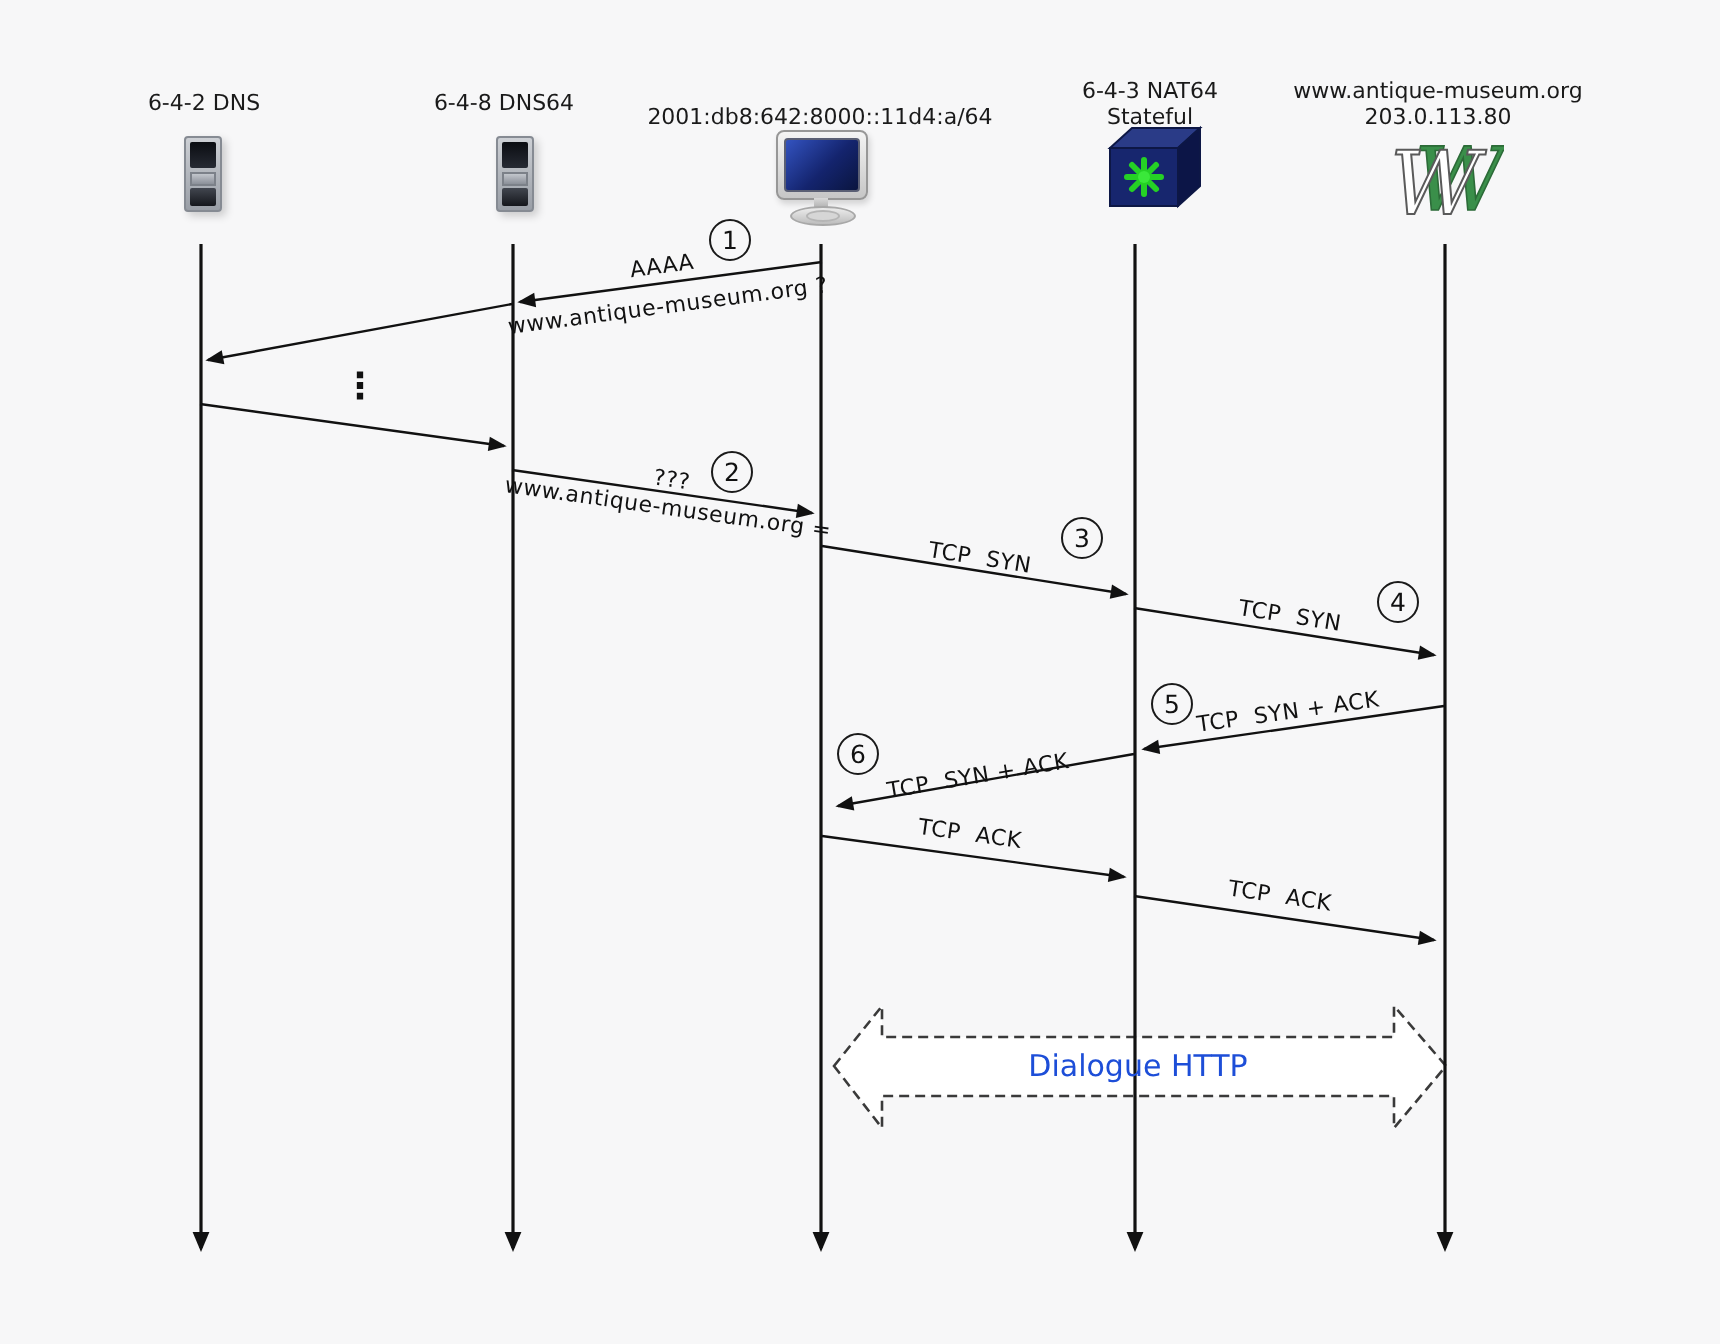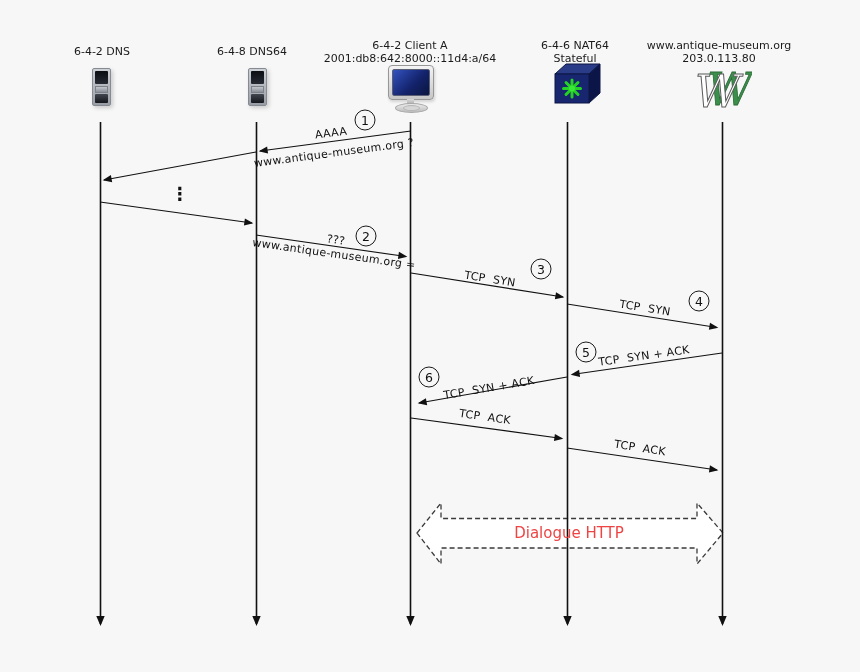--- a/index.html
+++ b/index.html
@@ -27,21 +27,21 @@
     display:flex; align-items:center; justify-content:center;
     font-size:12.5px; color:#111; transform:translate(-50%,-50%);
     background:transparent;
   }
   .ellipsis {
     position:absolute; transform:translate(-50%,-50%);
     font-size:18px; font-weight:bold; color:#111; line-height:1;
   }
   .dlabel {
     position:absolute; transform:translate(-50%,-50%);
-    font-size:15px; color:#ef4444; white-space:pre;
+    font-size:15px; color:#1d4ed8; white-space:pre;
   }
   
   .tower {
     position:absolute; width:17px; height:36px;
     background:linear-gradient(180deg,#cdd0d5,#999ea6);
     border:1px solid #868b93; border-radius:2px;
     box-shadow:2px 2px 4px rgba(0,0,0,0.18);
   }
   .tower .ptop { position:absolute; left:2px; right:2px; top:2px; height:13px;
     background:linear-gradient(180deg,#0b0d12,#262a33); border-radius:1px; }
@@ -100,23 +100,22 @@
       <line x1="567" y1="304" x2="717" y2="327.5" marker-end="url(#ah)"></line>
       <line x1="722" y1="353" x2="572" y2="374.5" marker-end="url(#ah)"></line>
       <line x1="567" y1="377" x2="419" y2="403" marker-end="url(#ah)"></line>
       <line x1="411" y1="418" x2="562" y2="438.5" marker-end="url(#ah)"></line>
       <line x1="567" y1="448" x2="717" y2="470" marker-end="url(#ah)"></line>
     </g>
   </svg>
 
   <div class="alabel" style="left:102px; top:46px;">6-4-2 DNS</div>
   <div class="alabel" style="left:252px; top:46px;">6-4-8 DNS64</div>
-  <div class="alabel" style="left:410px; top:40px;">6-4-2 Client A</div>
   <div class="alabel" style="left:410px; top:53px;text-align:center;">2001:db8:642:8000::11d4:a/64</div>
-  <div class="alabel" style="left:575px; top:40px;">6-4-6 NAT64</div>
+  <div class="alabel" style="left:575px; top:40px;">6-4-3 NAT64</div>
   <div class="alabel" style="left:575px; top:53px;">Stateful</div>
   <div class="alabel" style="left:719px; top:40px;text-align:center;">www.antique-museum.org</div>
   <div class="alabel" style="left:719px; top:53px;">203.0.113.80</div>
 
   <div class="tower" style="left:92px; top:68px;">
     <div class="ptop"></div>
       <div class="slot"></div>
       <div class="pbot"></div>
   </div>
   <div class="tower" style="left:248px; top:68px;">

